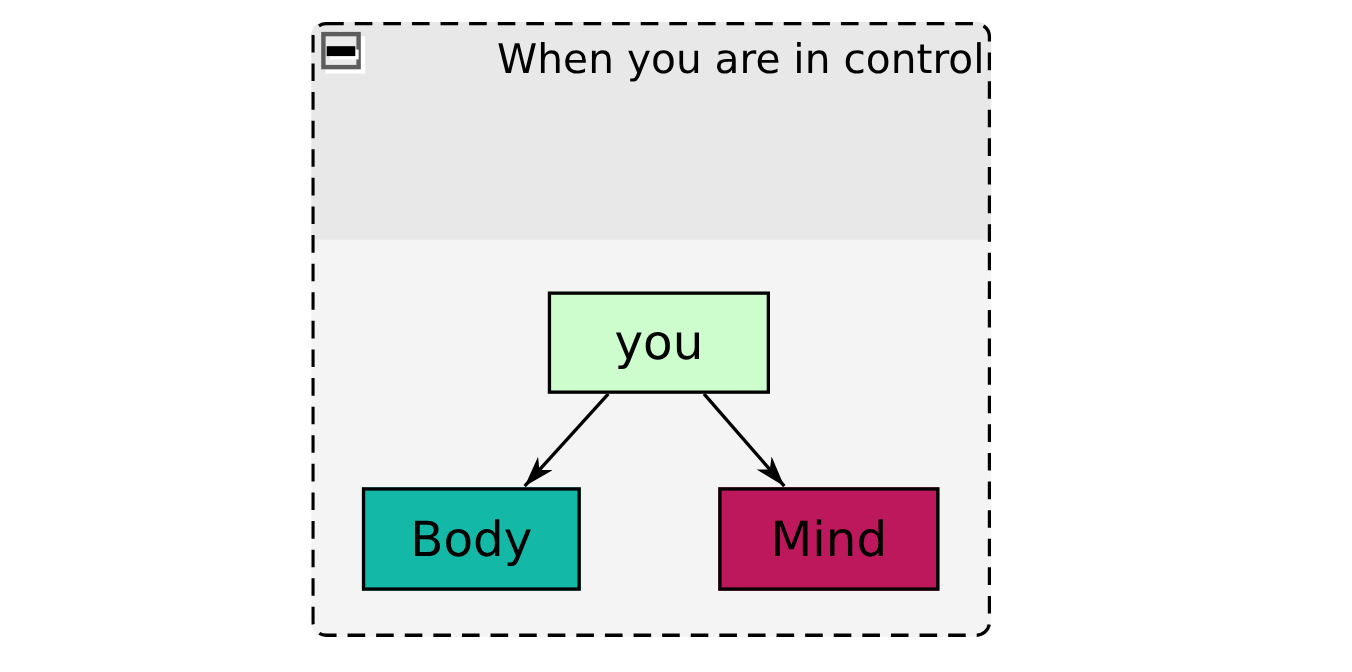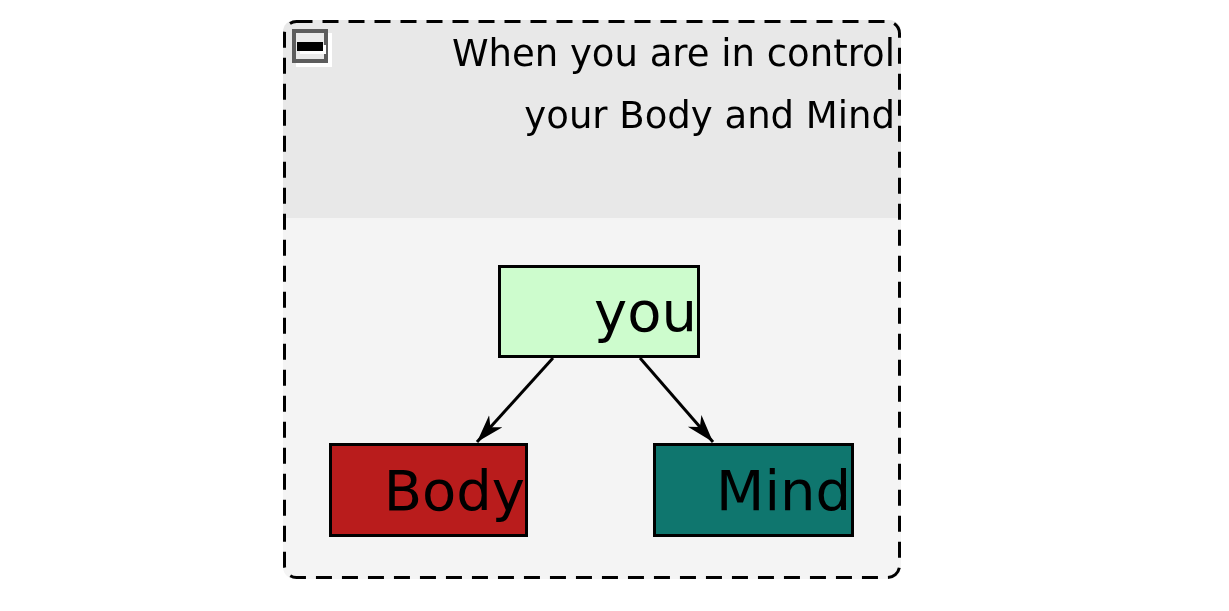--- a/index.html
+++ b/index.html
@@ -69,44 +69,44 @@
     font-size: 37px;
     line-height: 62px;
     color: #000000;
     white-space: nowrap;
   }
   .node {
     position: absolute;
     border: 3px solid #000000;
     display: flex;
     align-items: center;
-    justify-content: flex-end;
-    font-size: 56px;
+    justify-content: center;
+    font-size: 44px;
     color: #000000;
   }
   .node-you {
     left: 215px;
     top: 245px;
     width: 196px;
     height: 87px;
     background: #cdfccd;
   }
   .node-body {
     left: 46px;
     top: 423px;
     width: 193px;
     height: 88px;
-    background: #b91c1c;
+    background: #14b8a6;
   }
   .node-mind {
     left: 370px;
     top: 423px;
     width: 195px;
     height: 88px;
-    background: #0f766e;
+    background: #be185d;
   }
   .edges-svg {
     position: absolute;
     left: 0;
     top: 0;
     pointer-events: none;
   }
 </style>
 </head>
 <body>
@@ -119,21 +119,20 @@
     <svg class="dashed-border-svg" width="618" height="559">
       <rect x="1.5" y="1.5" width="615" height="556" rx="12" ry="12" fill="none" stroke="#000000" stroke-width="3" stroke-dasharray="16 10"></rect>
     </svg>
 
     <button class="collapse-btn">
       <span class="minus-bar"></span>
     </button>
 
     <div class="panel-title">
       <span style="display:block">When you are in control</span>
-      <span style="display:block">your Body and Mind</span>
     </div>
 
     <svg class="edges-svg" width="618" height="559">
       <defs>
         <marker id="arrowhead" markerUnits="userSpaceOnUse" markerWidth="30" markerHeight="20" refX="28" refY="9" orient="auto">
           <path d="M28,9 L0,0 L8,9 L0,18 Z" fill="#000000"></path>
         </marker>
       </defs>
       <line x1="270" y1="338" x2="194" y2="422" stroke="#000000" stroke-width="3" marker-end="url(#arrowhead)"></line>
       <line x1="357" y1="338" x2="430" y2="422" stroke="#000000" stroke-width="3" marker-end="url(#arrowhead)"></line>

